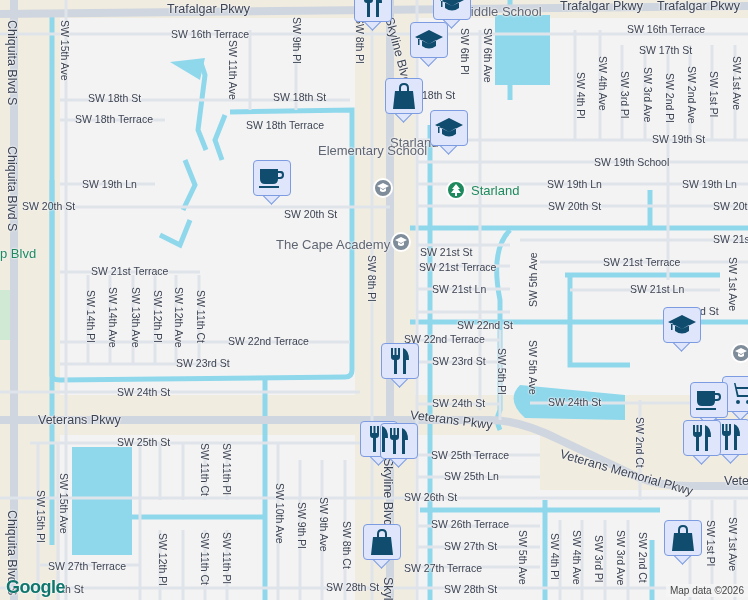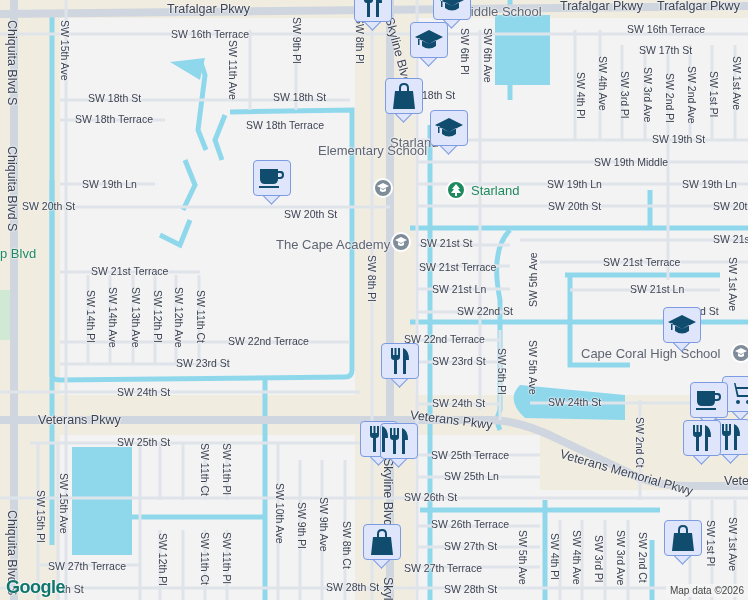--- a/index.html
+++ b/index.html
@@ -158,36 +158,36 @@
 <span class="lbl big" style="left:657px;top:0px">Trafalgar Pkwy</span>
 <span class="lbl" style="left:171px;top:29px">SW 16th Terrace</span>
 <span class="lbl" style="left:627px;top:24px">SW 16th Terrace</span>
 <span class="lbl" style="left:639px;top:45px">SW 17th St</span>
 <span class="lbl" style="left:88px;top:93px">SW 18th St</span>
 <span class="lbl" style="left:273px;top:92px">SW 18th St</span>
 <span class="lbl" style="left:422px;top:90px">18th St</span>
 <span class="lbl" style="left:75px;top:114px">SW 18th Terrace</span>
 <span class="lbl" style="left:246px;top:120px">SW 18th Terrace</span>
 <span class="lbl" style="left:652px;top:134px">SW 19th St</span>
-<span class="lbl" style="left:594px;top:157px">SW 19th Middle</span>
+<span class="lbl" style="left:594px;top:157px">SW 19th School</span>
 <span class="lbl" style="left:82px;top:179px">SW 19th Ln</span>
 <span class="lbl" style="left:547px;top:179px">SW 19th Ln</span>
 <span class="lbl" style="left:682px;top:179px">SW 19th Ln</span>
 <span class="lbl" style="left:22px;top:201px">SW 20th St</span>
 <span class="lbl" style="left:284px;top:209px">SW 20th St</span>
 <span class="lbl" style="left:548px;top:201px">SW 20th St</span>
 <span class="lbl" style="left:713px;top:201px">SW 20th St</span>
-<span class="lbl" style="left:420px;top:238px">SW 21st St</span>
+<span class="lbl" style="left:420px;top:247px">SW 21st St</span>
 <span class="lbl" style="left:713px;top:234px">SW 21st</span>
 <span class="lbl" style="left:91px;top:266px">SW 21st Terrace</span>
 <span class="lbl" style="left:419px;top:262px">SW 21st Terrace</span>
 <span class="lbl" style="left:603px;top:257px">SW 21st Terrace</span>
 <span class="lbl" style="left:432px;top:284px">SW 21st Ln</span>
 <span class="lbl" style="left:630px;top:284px">SW 21st Ln</span>
-<span class="lbl" style="left:457px;top:306px">SW 22nd St</span>
+<span class="lbl" style="left:457px;top:320px">SW 22nd St</span>
 <span class="lbl" style="left:700px;top:306px">d St</span>
 <span class="lbl" style="left:228px;top:336px">SW 22nd Terrace</span>
 <span class="lbl" style="left:404px;top:334px">SW 22nd Terrace</span>
 <span class="lbl" style="left:176px;top:358px">SW 23rd St</span>
 <span class="lbl" style="left:432px;top:356px">SW 23rd St</span>
 <span class="lbl" style="left:117px;top:387px">SW 24th St</span>
 <span class="lbl" style="left:432px;top:398px">SW 24th St</span>
 <span class="lbl" style="left:548px;top:397px">SW 24th St</span>
 <span class="lbl big" style="left:38px;top:414px">Veterans Pkwy</span>
 <span class="lbl big" style="left:410px;top:414px;transform:rotate(7deg)">Veterans Pkwy</span>
@@ -254,21 +254,20 @@
 <span class="lbl v" style="left:604px;top:535px">SW 3rd Pl</span>
 <span class="lbl v" style="left:626px;top:530px">SW 3rd Ave</span>
 <span class="lbl v" style="left:648px;top:532px">SW 2nd Ct</span>
 <span class="lbl v" style="left:716px;top:520px">SW 1st Pl</span>
 <span class="lbl v" style="left:738px;top:517px">SW 1st Ave</span>
 
 <span class="lbl poi" style="left:460px;top:5px">Middle School</span>
 <span class="lbl poi" style="left:390px;top:136px">Starland</span>
 <span class="lbl poi" style="left:318px;top:144px">Elementary School</span>
 <span class="lbl poi" style="left:276px;top:238px">The Cape Academy</span>
-<span class="lbl poi" style="left:581px;top:347px">Cape Coral High School</span>
 <span class="lbl park" style="left:471px;top:184px">Starland</span>
 <span class="lbl park" style="left:0px;top:247px">p Blvd</span>
 
 <div class="pin" style="left:373px;top:178px">
   <svg width="12" height="10" viewBox="0 0 12 10">
         <path d="M6 0 L12 3 L6 6 L0 3 Z M3 5 V8 Q6 10 9 8 V5 L6 7 Z" fill="#fff"></path>
       </svg>
 </div>
 <div class="pin" style="left:391px;top:232px">
   <svg width="12" height="10" viewBox="0 0 12 10">

